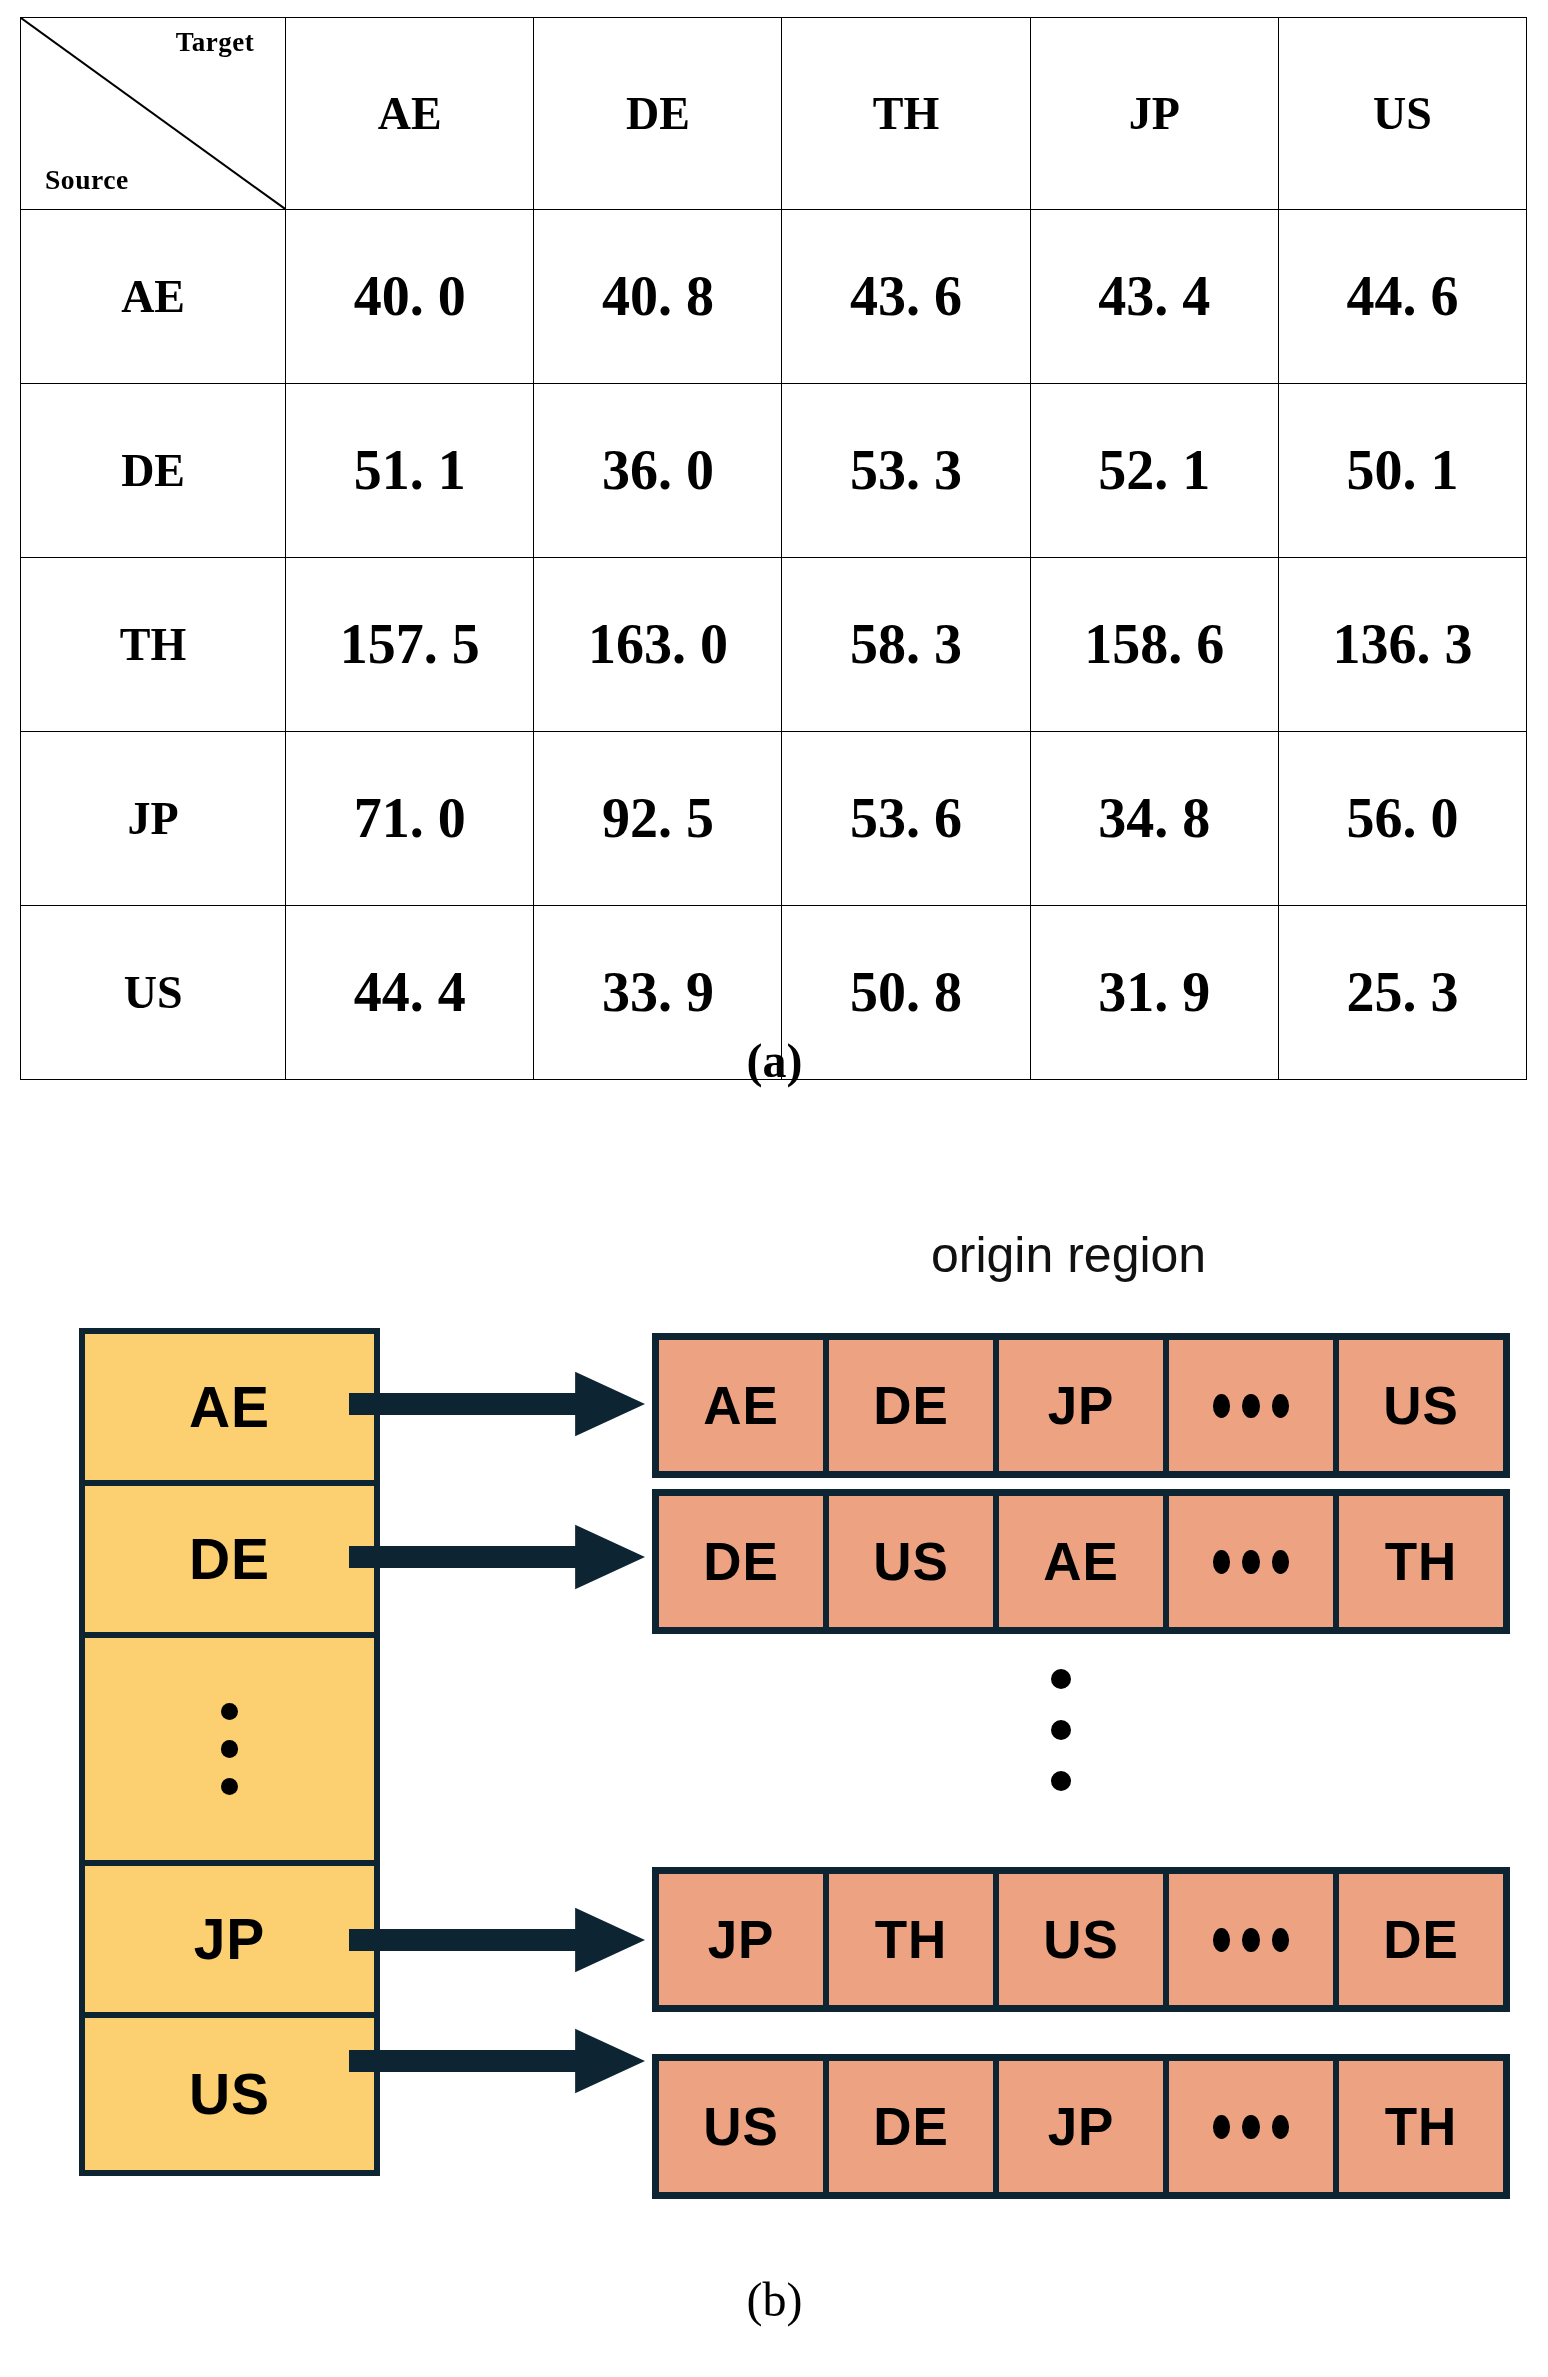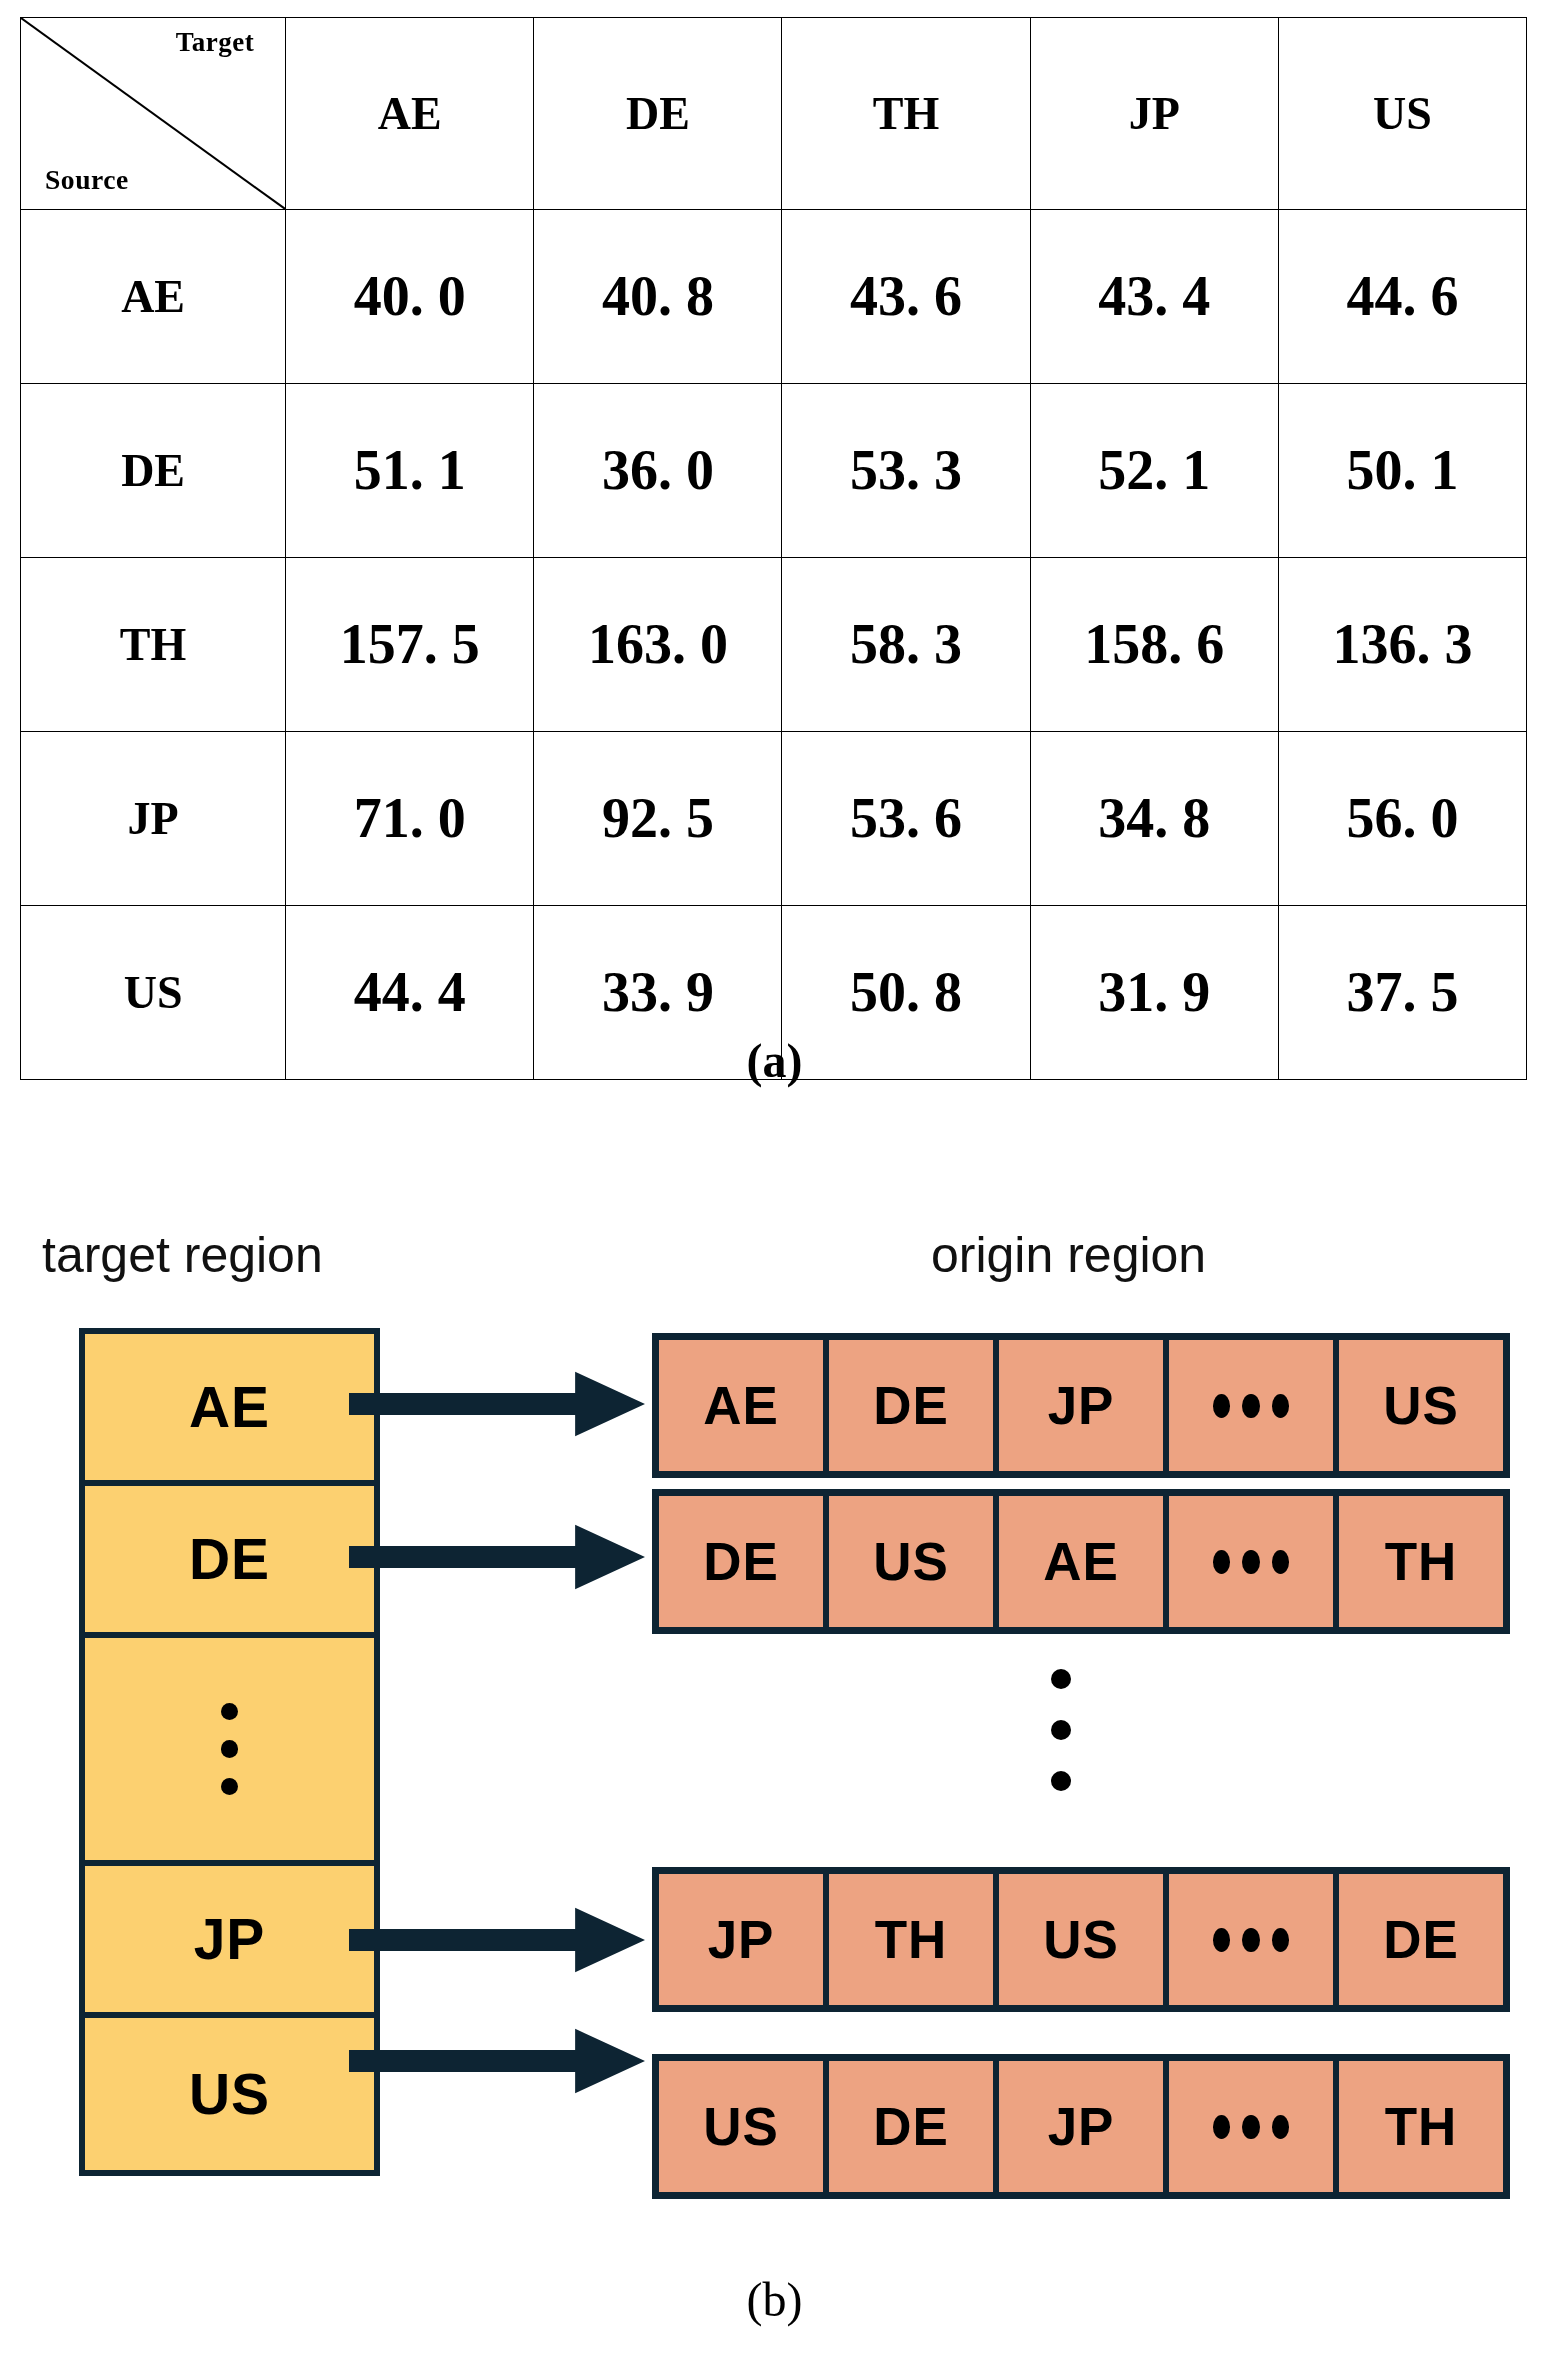--- a/index.html
+++ b/index.html
@@ -287,33 +287,32 @@
         <td class="cell">53. 6</td>
         <td class="cell">34. 8</td>
         <td class="cell">56. 0</td>
       </tr>
       <tr>
         <td class="rowhead">US</td>
         <td class="cell">44. 4</td>
         <td class="cell">33. 9</td>
         <td class="cell">50. 8</td>
         <td class="cell">31. 9</td>
-        <td class="cell">37. 5</td>
+        <td class="cell">25. 3</td>
       </tr>
     </tbody>
   </table>
 </div>
 
 <div class="fig-caption" id="caption-a">
   <b>(a)</b>
 </div>
 
 <div id="panel-b">
 
-  <div class="region-label" id="label-target">target region</div>
   <div class="region-label" id="label-origin">origin region</div>
 
   <div id="target-stack">
     <div class="target-cell">AE</div>
     <div class="target-cell">DE</div>
     <div class="target-cell tall vdots">
       <i></i>
       <i></i>
       <i></i>
     </div>

